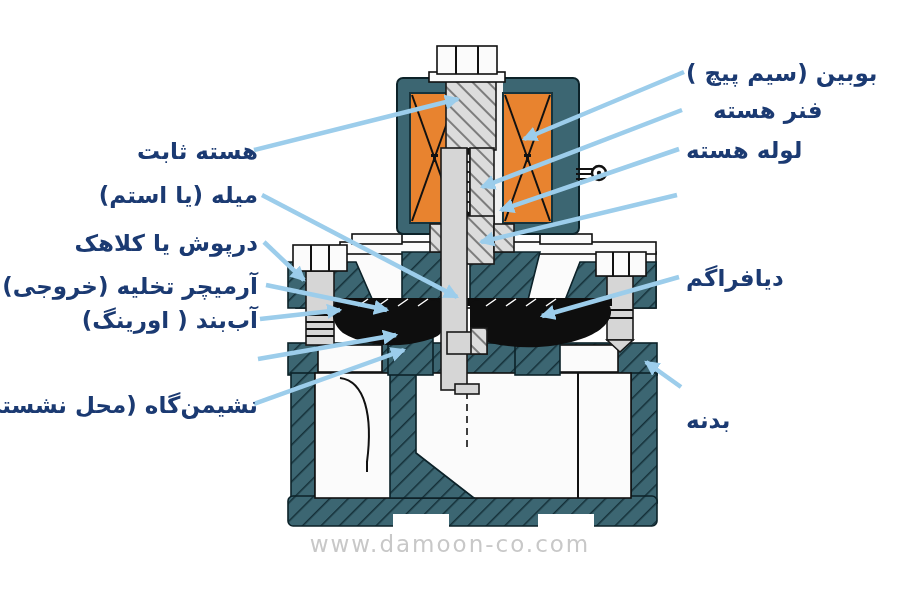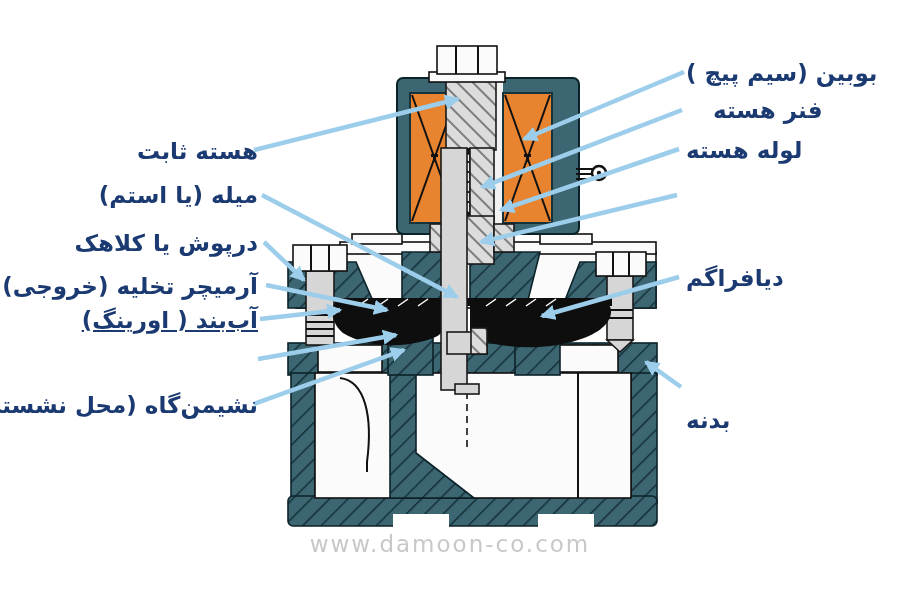--- a/index.html
+++ b/index.html
@@ -175,21 +175,21 @@
       <line class="arrow" x1="677" y1="195" x2="481" y2="242" marker-end="url(#ah)"></line>
       <line class="arrow" x1="679" y1="277" x2="542" y2="316" marker-end="url(#ah)"></line>
       <line class="arrow" x1="681" y1="387" x2="646" y2="362" marker-end="url(#ah)"></line>
     </g>
   </svg>
 
   <div class="lbl" style="right:642px;top:140px;">هسته ثابت</div>
   <div class="lbl" style="right:642px;top:232px;">درپوش یا کلاهک</div>
   <div class="lbl" style="right:642px;top:184px;">میله (یا استم)</div>
   <div class="lbl" style="right:642px;top:275px;">آرمیچر تخلیه (خروجی)</div>
-  <div class="lbl" style="right:642px;top:309px;text-decoration:underline;">آب‌بند ( اورینگ)</div>
+  <div class="lbl" style="right:642px;top:309px;">آب‌بند ( اورینگ)</div>
   <div class="lbl" style="right:642px;top:394px;">نشیمن‌گاه (محل نشستن دیسک)</div>
 
   <div class="lbl" style="left:686px;top:62px;">بوبین (سیم پیچ )</div>
   <div class="lbl" style="left:686px;top:99px;margin-left:27px;">فنر هسته</div>
   <div class="lbl" style="left:686px;top:139px;">لوله هسته</div>
   <div class="lbl" style="left:686px;top:267px;">دیافراگم</div>
   <div class="lbl" style="left:686px;top:377px;margin-top:32px;">بدنه</div>
 
   <div class="wm">www.damoon-co.com</div>
 </div>

